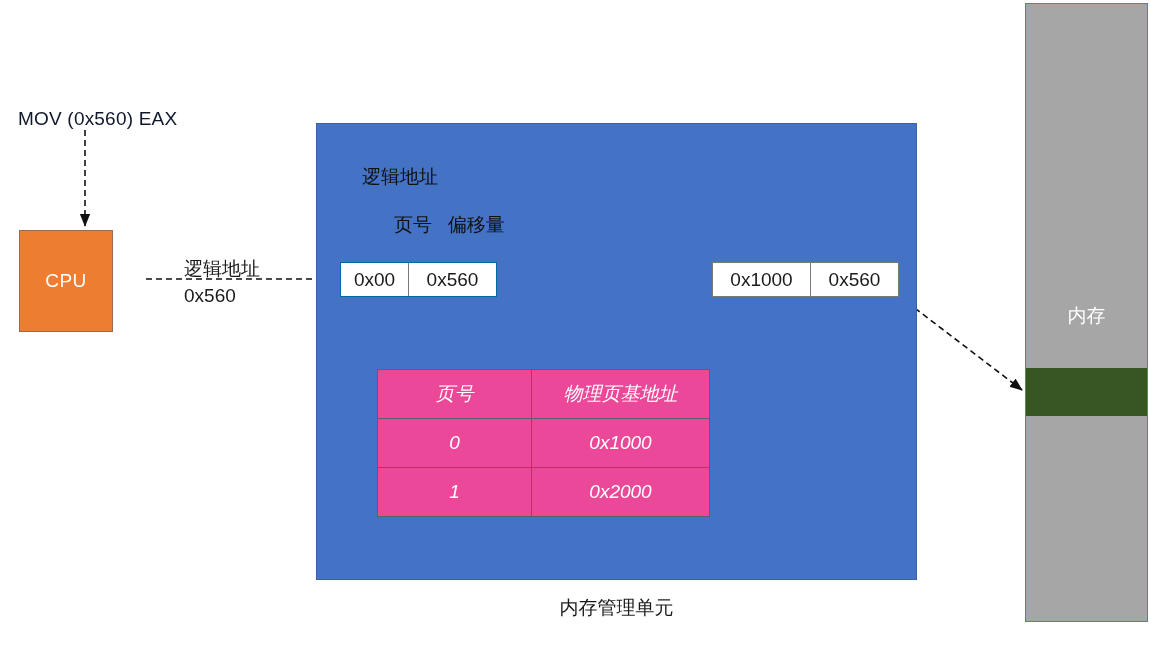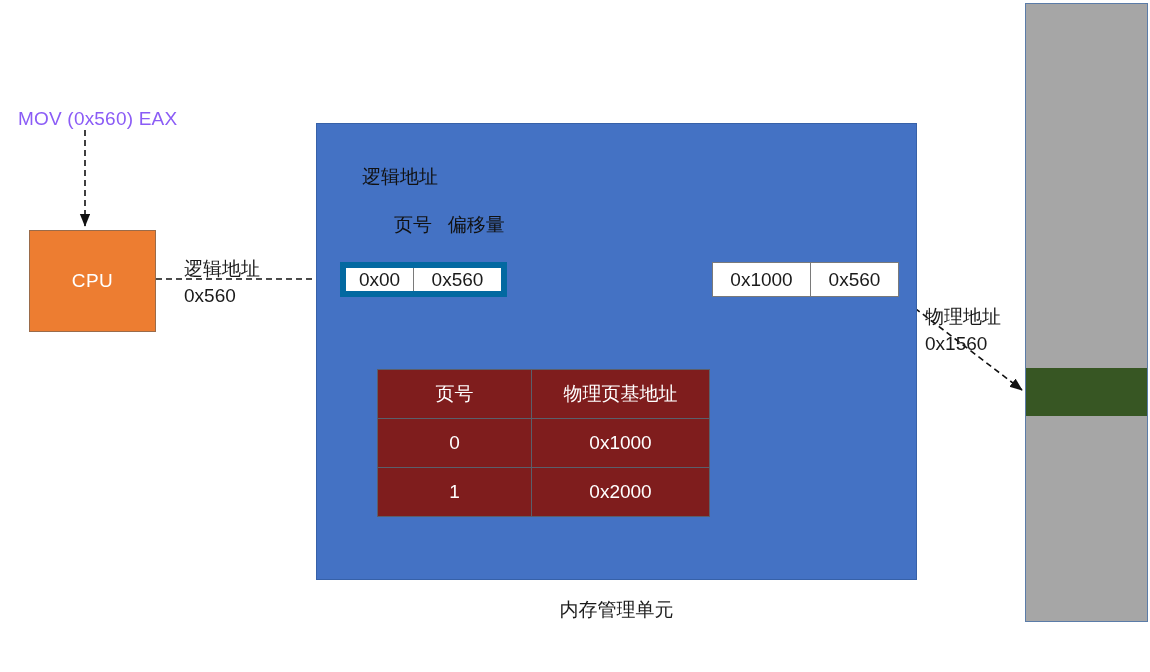--- a/index.html
+++ b/index.html
@@ -17,30 +17,30 @@
     background: #ffffff;
     overflow: hidden;
   }
   .abs { position: absolute; }
 
   
   #instruction-label {
     left: 18px;
     top: 108px;
     font-size: 19px;
-    color: #8b5cf6;
+    color: #0f172a;
     white-space: nowrap;
     letter-spacing: 0.2px;
   }
 
   
   #cpu-box {
-    left: 29px;
+    left: 19px;
     top: 230px;
-    width: 127px;
+    width: 94px;
     height: 102px;
     background: #ED7D31;
     border: 1px solid #9a6b4a;
     box-sizing: border-box;
     display: flex;
     align-items: center;
     justify-content: center;
   }
   #cpu-box .label {
     color: #ffffff;
@@ -59,20 +59,21 @@
     box-sizing: border-box;
   }
   #mmu-caption {
     left: 316px;
     top: 596px;
     width: 601px;
     text-align: center;
     font-size: 19px;
     color: #1a1a1a;
     line-height: 27px;
+    font-family: Liberation Mono, monospace;
   }
 
   
   #logical-address-title {
     left: 362px;
     top: 164px;
     font-size: 19px;
     color: #111;
   }
   #field-headers {
@@ -83,21 +84,21 @@
     white-space: pre;
     margin-left: 32px;
   }
 
   
   #logical-address-box {
     left: 340px;
     top: 262px;
     height: 35px;
     display: flex;
-    border: 6px solid #0369a1;
+    border: 1px solid #0369a1;
     box-sizing: border-box;
     background: #ffffff;
   }
   #logical-address-box .cell {
     display: flex;
     align-items: center;
     justify-content: center;
     font-size: 19px;
     color: #1a1a1a;
     background: #ffffff;
@@ -130,28 +131,29 @@
 
   
   #page-table {
     left: 377px;
     top: 369px;
     width: 330px;
     border-collapse: collapse;
     table-layout: fixed;
   }
   #page-table td {
-    background: #7f1d1d;
+    background: #ec4899;
     border: 1px solid #5a5f6b;
     height: 48px;
     text-align: center;
     vertical-align: middle;
     font-size: 19px;
     color: #ffffff;
     padding: 0;
+    font-style: italic;
   }
   #page-table td.col-left { width: 153px; }
   #page-table td.col-right { width: 177px; }
   #page-table-caption {
     left: 377px;
     top: 531px;
     width: 330px;
     text-align: center;
     font-size: 19px;
     color: #111;
@@ -276,21 +278,18 @@
 
   <div class="abs" id="mmu-caption">
     <div>内存管理单元</div>
   </div>
 
   <div class="abs" id="logical-addr-arrow-label">
     <div>逻辑地址</div>
     <div>0x560</div>
   </div>
 
-  <div class="abs" id="physical-addr-arrow-label">
-    <div>物理地址</div>
-    <div>0x1560</div>
-  </div>
 
   <div class="abs" id="memory-column"></div>
   <div class="abs" id="memory-frame"></div>
+  <div class="abs" id="memory-label">内存</div>
 
 </div>
 
 </body></html>

